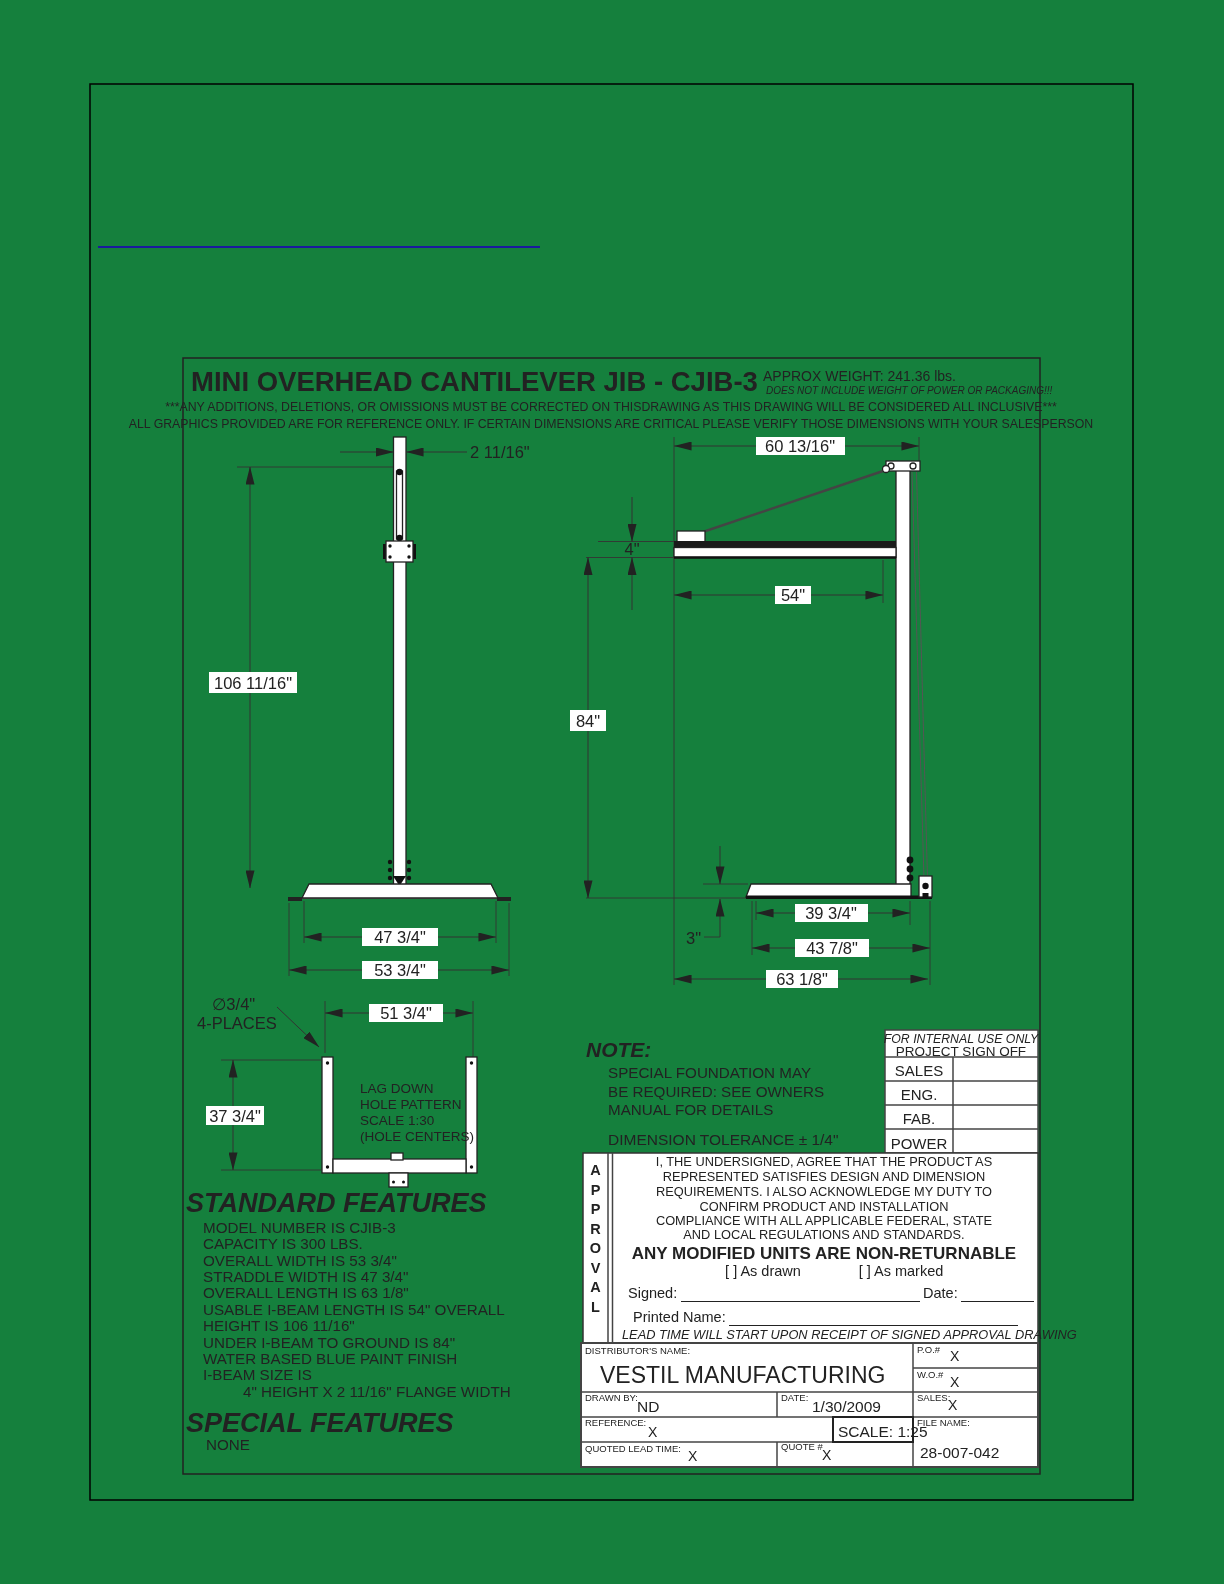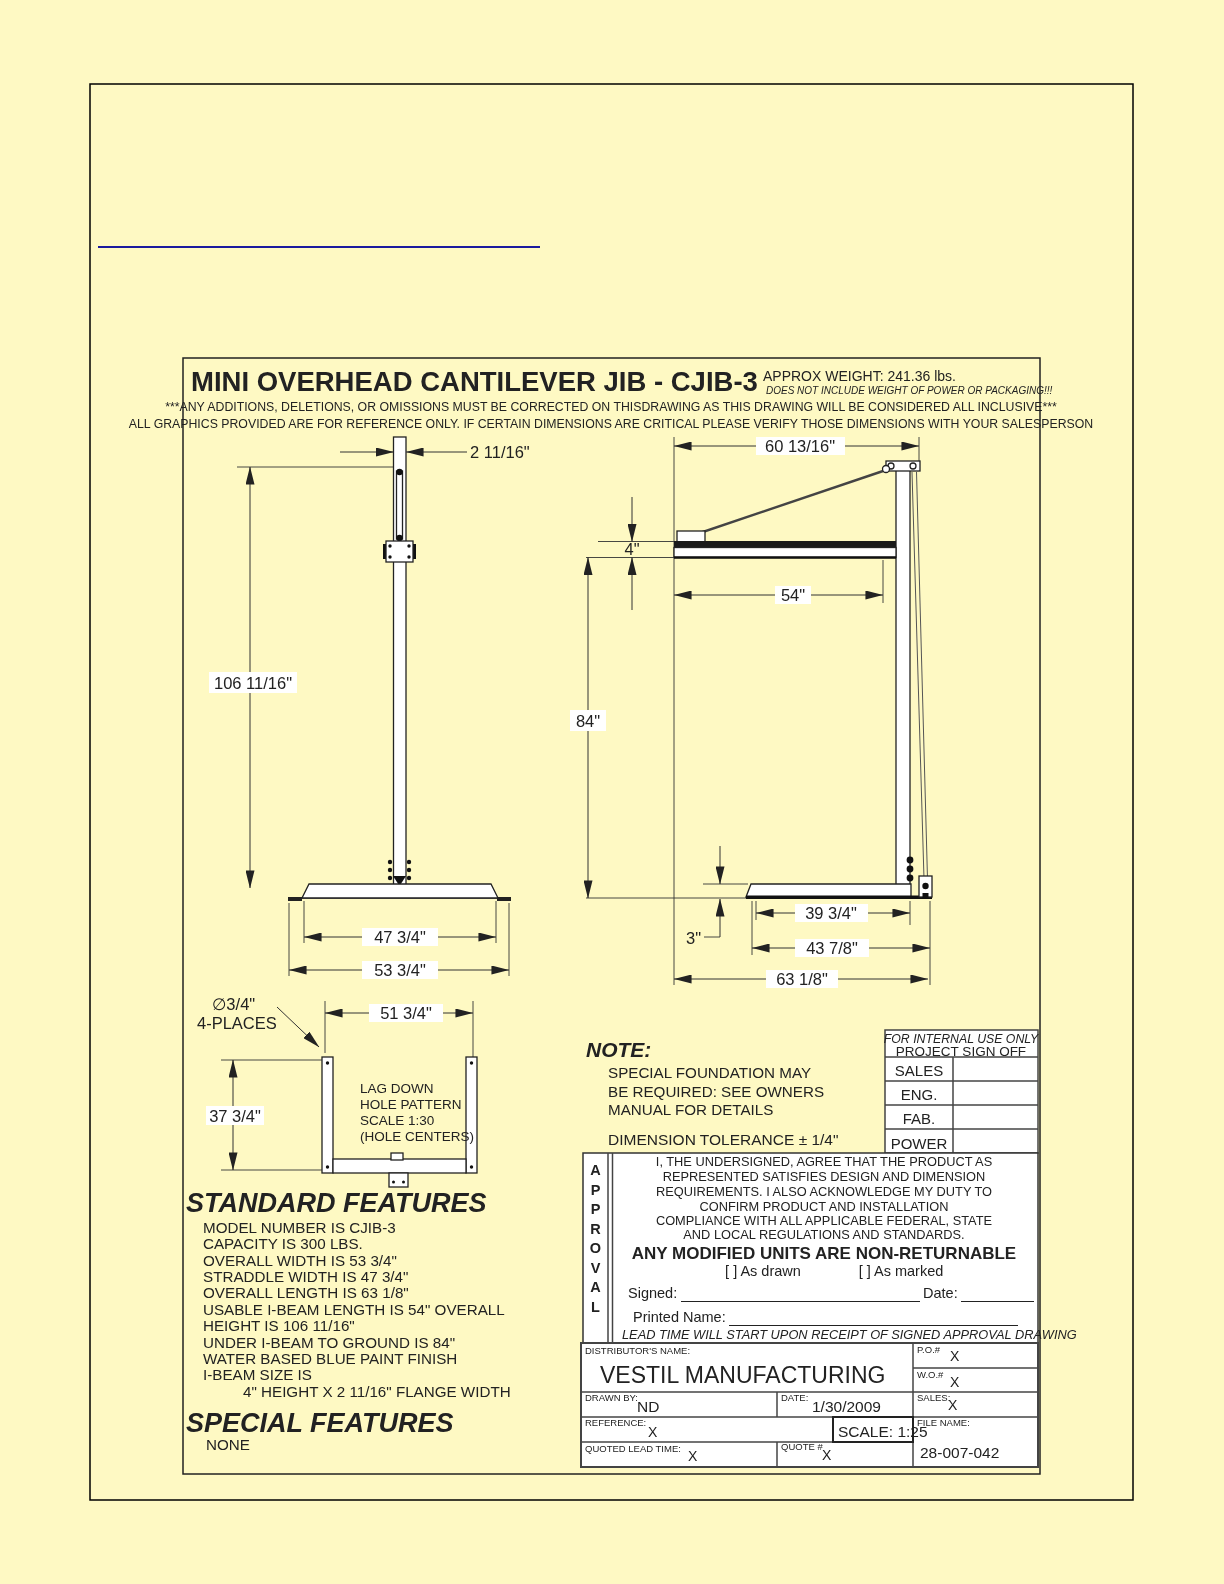--- a/index.html
+++ b/index.html
@@ -1,16 +1,16 @@
 <!DOCTYPE html>
 <html><head>
 <meta charset="utf-8">
 <style>
   html,body{margin:0;padding:0;background:#fff;}
-  .page{position:relative;width:1224px;height:1584px;background:#fef9c3;font-family:"Liberation Sans",sans-serif;}
+  .page{position:relative;width:1224px;height:1584px;background:#15803d;font-family:"Liberation Sans",sans-serif;}
   svg{position:absolute;left:0;top:0;}
   svg text{fill:#222;font-family:"Liberation Sans",sans-serif;}
   .t-title{font-size:27.5px;font-weight:bold;}
   .t-w{font-size:14px;}
   .t-wi{font-size:10px;font-style:italic;}
   .t-warn{font-size:12.3px;}
   .dim{font-size:16.5px;}
   .cap{font-size:13.5px;}
   .feat-h{font-size:27px;font-weight:bold;font-style:italic;}
   .feat{font-size:15.2px;}

